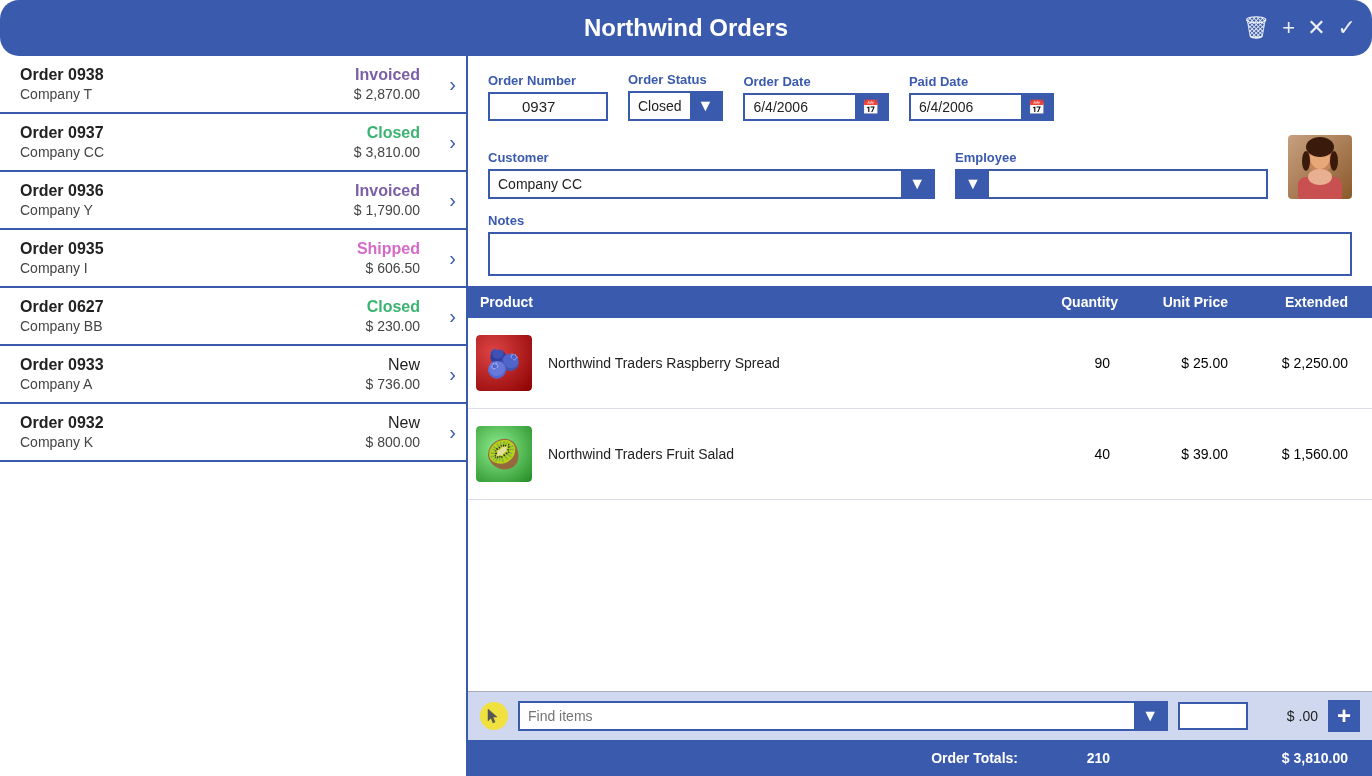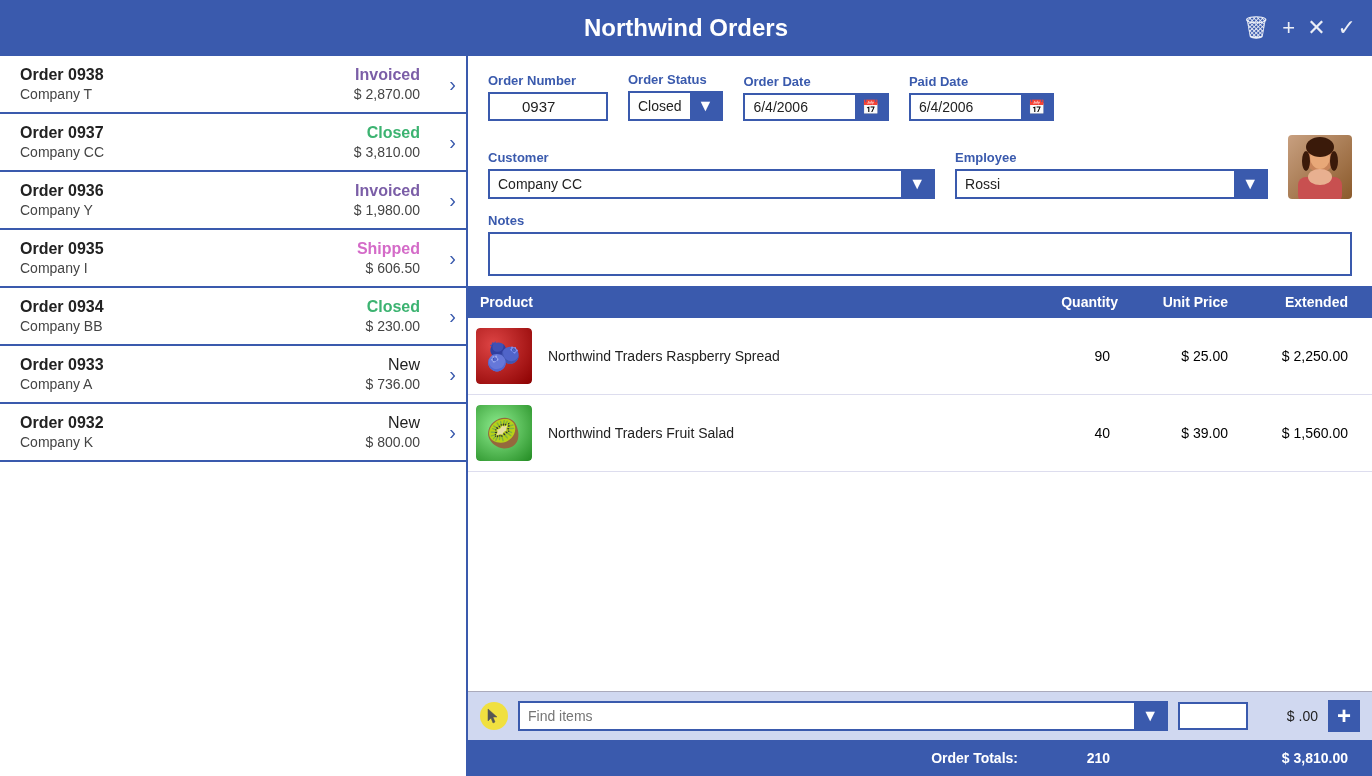--- a/index.html
+++ b/index.html
@@ -7,20 +7,21 @@
 
     
     .header {
       background: #3a5aad;
       color: white;
       display: flex;
       align-items: center;
       justify-content: center;
       height: 56px;
       position: relative;
+      border-radius: 19px;
     }
     .header-title {
       font-size: 24px;
       font-weight: bold;
       color: white;
     }
     .header-icons {
       position: absolute;
       right: 16px;
       display: flex;
@@ -207,21 +208,21 @@
     .products-list {
       flex: 1;
       overflow-y: auto;
       background: #fff;
     }
     .product-row {
       display: grid;
       grid-template-columns: 64px 1fr 100px 110px 120px;
       align-items: center;
       border-bottom: 1px solid #dde;
-      padding: 10px 8px;
+      padding: 17px 8px;
       min-height: 72px;
     }
     .product-img {
       width: 56px;
       height: 56px;
       border-radius: 4px;
       overflow: hidden;
       display: flex;
       align-items: center;
       justify-content: center;
@@ -402,38 +403,38 @@
     </div>
     <span class="order-arrow">›</span>
   </div>
       <div class="order-item">
     <div class="order-row1">
       <span class="order-number">Order 0936</span>
       <span class="order-status-invoiced" style="margin-right:30px;">Invoiced</span>
     </div>
     <div class="order-row2">
       <span class="order-company">Company Y</span>
-      <span class="order-amount" style="margin-right:30px;">$ 1,980.00</span>
+      <span class="order-amount" style="margin-right:30px;">$ 1,790.00</span>
     </div>
     <span class="order-arrow">›</span>
   </div>
       <div class="order-item">
     <div class="order-row1">
       <span class="order-number">Order 0935</span>
       <span class="order-status-shipped" style="margin-right:30px;">Shipped</span>
     </div>
     <div class="order-row2">
       <span class="order-company">Company I</span>
       <span class="order-amount" style="margin-right:30px;">$ 606.50</span>
     </div>
     <span class="order-arrow">›</span>
   </div>
       <div class="order-item">
     <div class="order-row1">
-      <span class="order-number">Order 0934</span>
+      <span class="order-number">Order 0627</span>
       <span class="order-status-closed" style="margin-right:30px;">Closed</span>
     </div>
     <div class="order-row2">
       <span class="order-company">Company BB</span>
       <span class="order-amount" style="margin-right:30px;">$ 230.00</span>
     </div>
     <span class="order-arrow">›</span>
   </div>
       <div class="order-item">
     <div class="order-row1">
@@ -495,21 +496,20 @@
         <div class="form-group" style="flex:1">
           <label class="form-label">Customer</label>
           <div class="form-select-wrapper" style="width:100%;">
             <span class="form-select-inner" style="width:100%;">Company CC</span>
             <button class="form-select-btn">▼</button>
           </div>
         </div>
         <div class="form-group" style="flex:0.7">
           <label class="form-label">Employee</label>
           <div class="form-select-wrapper">
-            <span class="form-select-inner">Rossi</span>
             <button class="form-select-btn">▼</button>
           </div>
         </div>
         <div class="employee-portrait">
 
           <svg width="56" height="64" viewBox="0 0 56 64" xmlns="http://www.w3.org/2000/svg">
             <ellipse cx="28" cy="22" rx="14" ry="16" fill="#c8845a"></ellipse>
             <ellipse cx="28" cy="22" rx="10" ry="12" fill="#e8a878"></ellipse>
             <rect x="6" y="42" width="44" height="26" rx="8" fill="#c85050"></rect>
             <ellipse cx="28" cy="42" rx="12" ry="8" fill="#e8b090"></ellipse>

